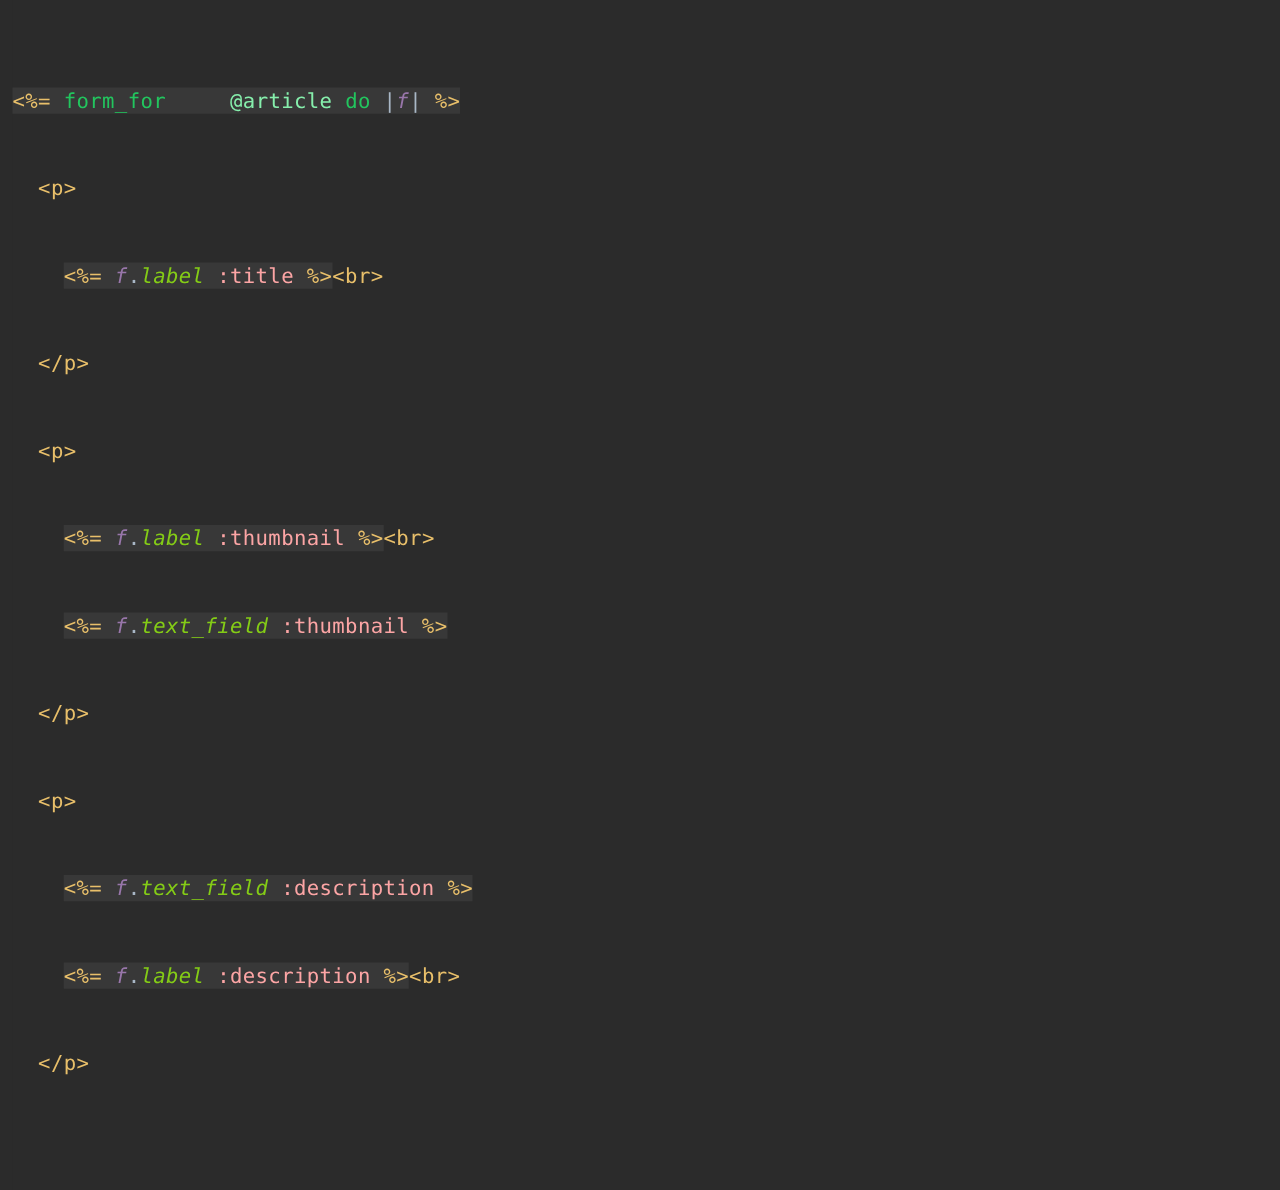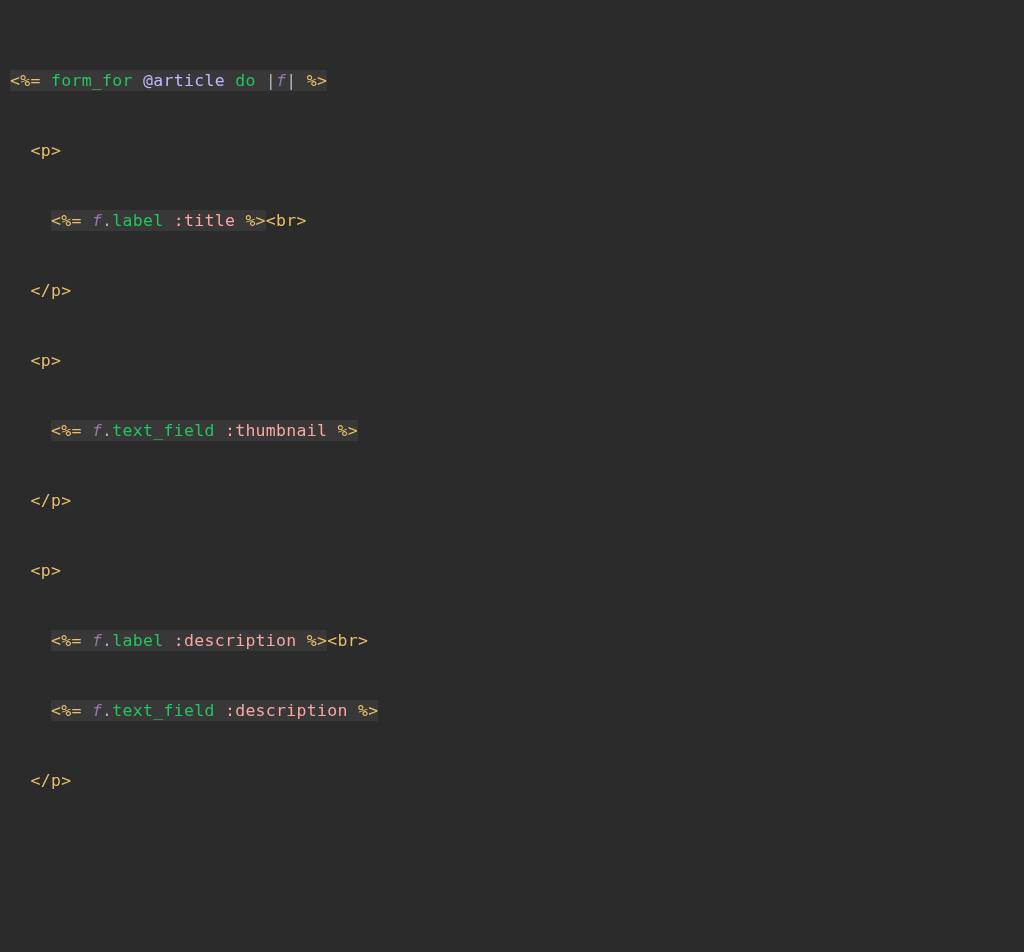--- a/index.html
+++ b/index.html
@@ -25,44 +25,45 @@
   .code {
     position: absolute;
     left: 10px;
     top: 28px;
     white-space: pre;
     letter-spacing: 0.3px;
   }
   .line { height: 35px; }
   .tag      { color: #e8bf6a; }
   .keyword  { color: #22c55e; }
-  .atvar    { color: #c4b5fd; }
+  .atvar    { color: #86efac; margin-left: 41px; }
   .punct    { color: #a9b7c6; }
-  .ident    { color: #22c55e; }
+  .ident    { color: #84cc16; font-style: italic; }
   .field    { color: #9876aa; font-style: italic; }
   .symbol   { color: #fca5a5; }
   .hlbg     { background: #383838; padding: 1px 0; }
   .angle    { color: #e8bf6a; }
 </style>
 </head>
 <body>
 
 <div class="gutter"></div>
 
 <div class="code">
 <div class="line"><span class="hlbg"><span class="tag">&lt;%= </span><span class="keyword">form_for </span><span class="atvar">@article</span><span class="keyword"> do </span><span class="punct">|</span><span class="field">f</span><span class="punct">|</span><span class="tag"> %&gt;</span></span></div>
 <div class="line">  <span class="angle">&lt;</span><span class="tag">p</span><span class="angle">&gt;</span></div>
 <div class="line">    <span class="hlbg"><span class="tag">&lt;%= </span><span class="field">f</span><span class="punct">.</span><span class="ident">label </span><span class="symbol">:title</span><span class="tag"> %&gt;</span></span><span class="angle">&lt;</span><span class="tag">br</span><span class="angle">&gt;</span></div>
 <div class="line">  <span class="angle">&lt;/</span><span class="tag">p</span><span class="angle">&gt;</span></div>
 <div class="line">  <span class="angle">&lt;</span><span class="tag">p</span><span class="angle">&gt;</span></div>
+<div class="line">    <span class="hlbg"><span class="tag">&lt;%= </span><span class="field">f</span><span class="punct">.</span><span class="ident">label </span><span class="symbol">:thumbnail</span><span class="tag"> %&gt;</span></span><span class="angle">&lt;</span><span class="tag">br</span><span class="angle">&gt;</span></div>
 <div class="line">    <span class="hlbg"><span class="tag">&lt;%= </span><span class="field">f</span><span class="punct">.</span><span class="ident">text_field </span><span class="symbol">:thumbnail</span><span class="tag"> %&gt;</span></span></div>
 <div class="line">  <span class="angle">&lt;/</span><span class="tag">p</span><span class="angle">&gt;</span></div>
 <div class="line">  <span class="angle">&lt;</span><span class="tag">p</span><span class="angle">&gt;</span></div>
+<div class="line">    <span class="hlbg"><span class="tag">&lt;%= </span><span class="field">f</span><span class="punct">.</span><span class="ident">text_field </span><span class="symbol">:description</span><span class="tag"> %&gt;</span></span></div>
 <div class="line">    <span class="hlbg"><span class="tag">&lt;%= </span><span class="field">f</span><span class="punct">.</span><span class="ident">label </span><span class="symbol">:description</span><span class="tag"> %&gt;</span></span><span class="angle">&lt;</span><span class="tag">br</span><span class="angle">&gt;</span></div>
-<div class="line">    <span class="hlbg"><span class="tag">&lt;%= </span><span class="field">f</span><span class="punct">.</span><span class="ident">text_field </span><span class="symbol">:description</span><span class="tag"> %&gt;</span></span></div>
 <div class="line">  <span class="angle">&lt;/</span><span class="tag">p</span><span class="angle">&gt;</span></div>
 
 
 
 
 
 
 
 
 

